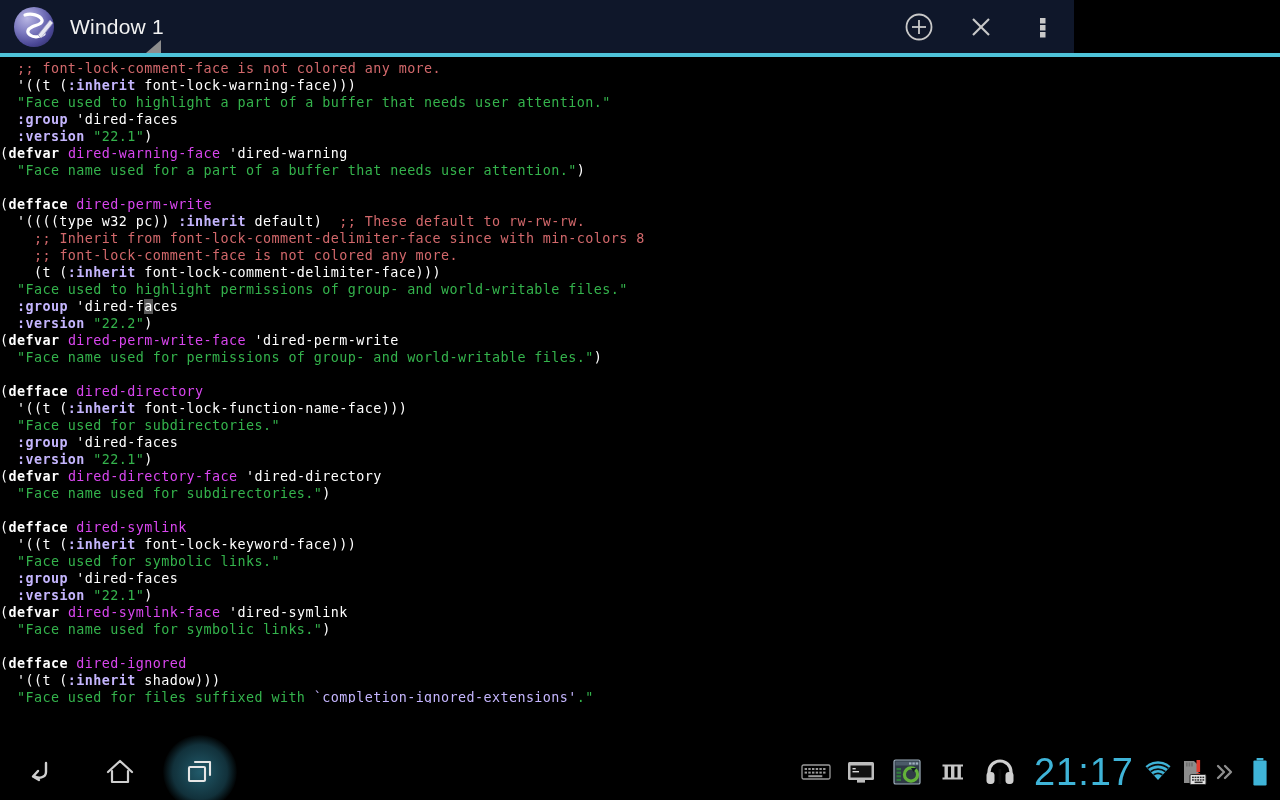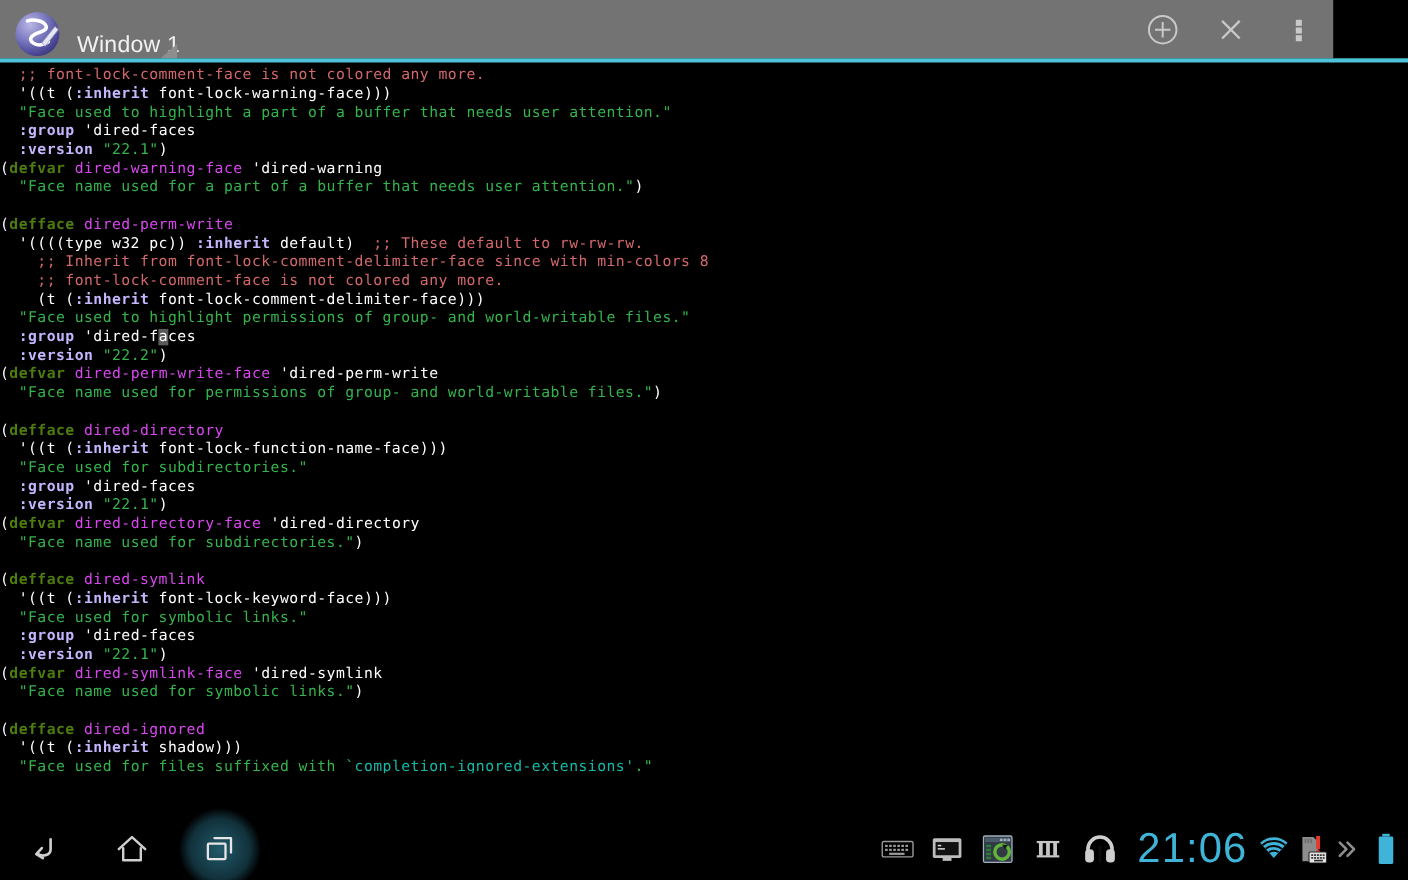--- a/index.html
+++ b/index.html
@@ -3,22 +3,22 @@
 <meta charset="utf-8">
 <style>
   * { margin:0; padding:0; box-sizing:border-box; }
   html,body {
     width:1280px; height:800px; background:#000; overflow:hidden;
     font-family:"DejaVu Sans Mono", monospace;
   }
 
   
   #titlebar{
-    position:absolute; left:0; top:0; width:1212px; height:53px;
-    background:#737373; display:flex; align-items:flex-end;
+    position:absolute; left:0; top:0; width:1074px; height:53px;
+    background:#0f172a; display:flex; align-items:center;
   }
   #app-logo{
     width:44px; height:44px; margin-left:12px; position:relative; flex:none;
   }
   #app-logo .orb{
     position:absolute; left:2px; top:2px; width:40px; height:40px;
     border-radius:50%;
     background:radial-gradient(circle at 33% 28%, #b9b7e4 0%, #7d7bc0 38%, #4b4896 68%, #242253 100%);
   }
   #app-logo .glyph{
@@ -55,23 +55,23 @@
     position:absolute; left:0; top:3px; width:1280px;
     font-family:"DejaVu Sans Mono", monospace;
     font-size:13.4px; line-height:17px; white-space:pre;
     letter-spacing:0.42px;
   }
   .ln{ height:17px; }
   .pl { color:#ffffff; }                
   .cm { color:#d2686b; }                
   .st { color:#34b34c; }                
   .kw { color:#c4b5fd; font-weight:bold; }  
-  .fn { color:#4d7c0f; font-weight:bold; }  
+  .fn { color:#ffffff; font-weight:bold; }  
   .nm { color:#d946ef; }                
-  .cn { color:#14b8a6; }                
+  .cn { color:#c4b5fd; }                
   .cur{ background:#5a5a5a; color:#ffffff; }
 
   
   #navbar{
     position:absolute; left:0; top:744px; width:1280px; height:56px;
     background:#000;
   }
   .nav-btn{
     position:absolute; top:0; width:80px; height:56px;
     display:flex; align-items:center; justify-content:center;
@@ -231,21 +231,21 @@
 
     <div class="si" style="width:48px;">
       <svg width="30" height="26" viewBox="0 0 30 26">
         <path d="M4 18 L4 13 A11 11 0 0 1 26 13 L26 18" fill="none" stroke="#cfcfcf" stroke-width="3.2"></path>
         <rect x="1.5" y="13" width="8" height="12" rx="3.4" fill="#cfcfcf"></rect>
         <rect x="20.5" y="13" width="8" height="12" rx="3.4" fill="#cfcfcf"></rect>
         <rect x="13.6" y="10" width="2.6" height="15" fill="#0b0b0b"></rect>
       </svg>
     </div>
 
-    <div id="clock">21:06</div>
+    <div id="clock">21:17</div>
 
     <div class="si" style="width:36px;">
       <svg width="30" height="24" viewBox="0 0 30 24">
         <path d="M15 20 L2.5 6.2 A18 18 0 0 1 27.5 6.2 Z" fill="#3fb4d8"></path>
         <path d="M15 20 L6.2 10 A13 13 0 0 1 23.8 10 Z" fill="#0b0b0b" opacity="0"></path>
         <g stroke="#0b0b0b" stroke-width="1.8" fill="none">
           <path d="M4.6 8.4 A16 16 0 0 1 25.4 8.4"></path>
           <path d="M7.6 11.6 A12 12 0 0 1 22.4 11.6"></path>
           <path d="M10.6 14.8 A8 8 0 0 1 19.4 14.8"></path>
         </g>

